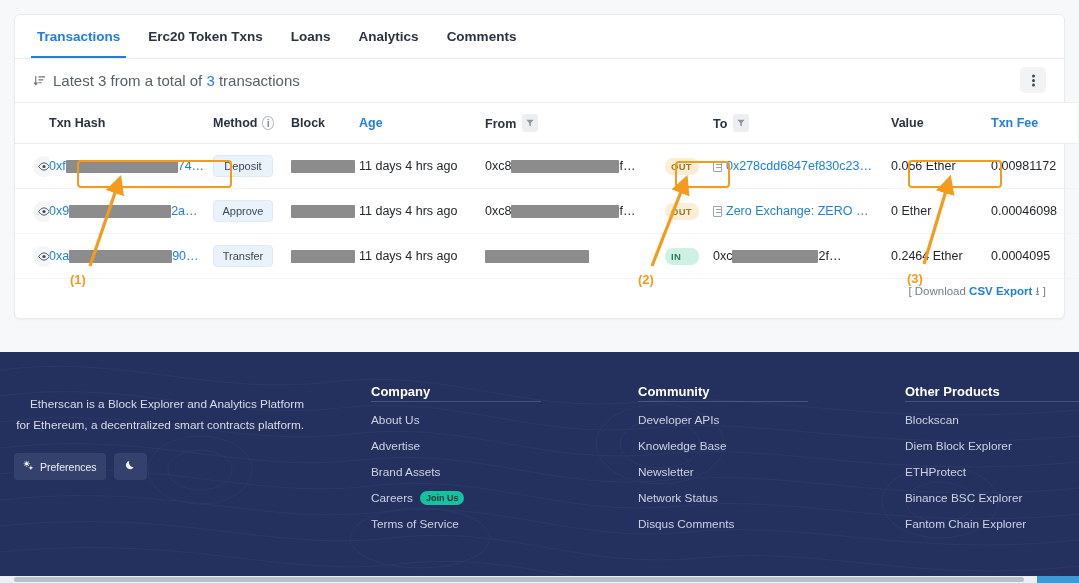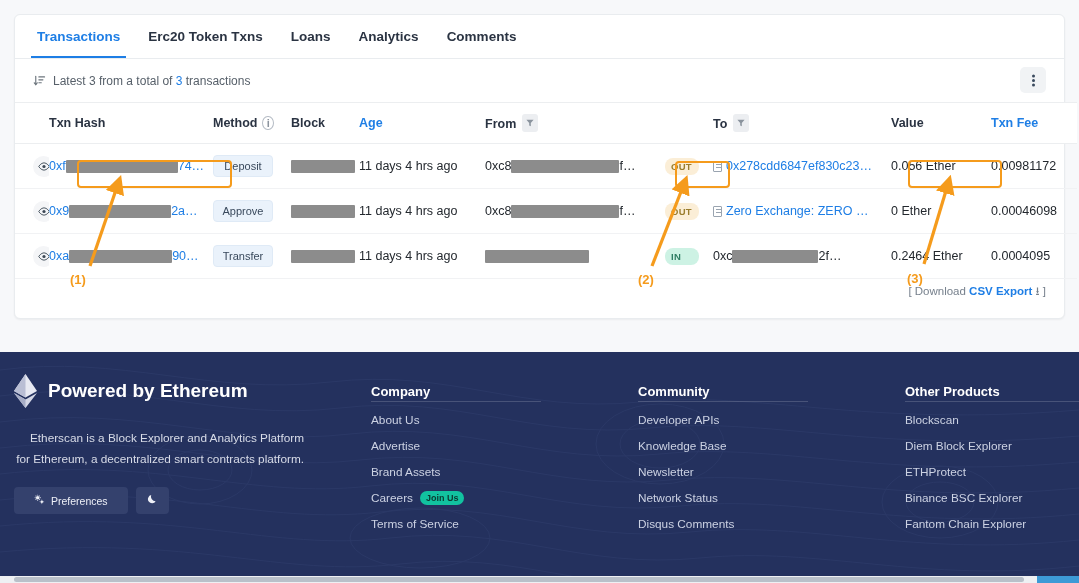--- a/index.html
+++ b/index.html
@@ -50,21 +50,21 @@
     display: flex; align-items: center;
     height: 43px; padding: 0 18px;
   }
   .sorticon {
     width: 13px; height: 13px;
     margin-right: 7px;
     color: #6c757d;
     display: inline-flex; align-items: center; justify-content: center;
     font-size: 13px;
   }
-  .subhead-text { font-size: 12px; color: #57606a; }
+  .subhead-text { font-size: 15px; color: #57606a; }
   .subhead-text .cnt { color: #1e7ee5; }
   .kebab {
     position: absolute; right: 18px; top: 8px;
     width: 26px; height: 26px;
     background: #f1f3f5; border-radius: 5px;
     display: flex; align-items: center; justify-content: center;
     cursor: pointer;
   }
   .kebab i {
     display: block; width: 3px; height: 3px; border-radius: 50%;
@@ -188,21 +188,21 @@
   .fbrand-desc {
     margin-top: 20px;
     color: #d8dce8; font-size: 11.8px; line-height: 1.75;
     max-width: 290px;
     text-align: right;
   }
   .fbtns { margin-top: 18px; display: flex; gap: 8px; }
   .fbtn {
     background: #34416d; border-radius: 4px;
     color: #eef0f7; font-size: 10.5px;
-    padding: 7px 20px;
+    padding: 7px 9px;
     display: inline-flex; align-items: center; gap: 6px;
     cursor: pointer;
   }
   .fbtn.icononly { padding: 7px 11px; }
 
   .fcol { position: absolute; top: 32px; }
   .fcol-1 { left: 371px; width: 170px; }
   .fcol-2 { left: 638px; width: 170px; }
   .fcol-3 { left: 905px; width: 174px; }
   .fcol h4 {
@@ -393,31 +393,20 @@
         <ellipse cx="660" cy="92" rx="40" ry="24"></ellipse>
         <ellipse cx="940" cy="150" rx="58" ry="36"></ellipse>
         <ellipse cx="940" cy="150" rx="34" ry="20"></ellipse>
         <ellipse cx="420" cy="186" rx="70" ry="30"></ellipse>
       </g>
     </svg>
 
     <div class="inner">
 
       <div class="fbrand">
-        <div class="fbrand-row">
-          <span class="eth-logo">
-            <svg width="23" height="34" viewBox="0 0 23 34">
-              <path d="M11.5 0 L0 17 L11.5 23.5 L23 17 Z" fill="#e7e9f2"></path>
-              <path d="M11.5 0 L0 17 L11.5 23.5 Z" fill="#b9bed4"></path>
-              <path d="M11.5 25.6 L0 19.1 L11.5 34 L23 19.1 Z" fill="#d5d8e6"></path>
-              <path d="M11.5 25.6 L0 19.1 L11.5 34 Z" fill="#a7adc6"></path>
-            </svg>
-          </span>
-          <span class="fbrand-title">Powered by Ethereum</span>
-        </div>
         <div class="fbrand-desc">Etherscan is a Block Explorer and Analytics Platform for Ethereum, a decentralized smart contracts platform.</div>
         <div class="fbtns">
           <div class="fbtn">
             <span>
               <svg width="11" height="11" viewBox="0 0 16 16" fill="#eef0f7">
                 <circle cx="5.4" cy="5.4" r="2.6"></circle>
                 <path d="M5.4 0.6 l1 1.6 h-2z M5.4 10.2 l1 -1.6 h-2z M0.6 5.4 l1.6 1 v-2z M10.2 5.4 l-1.6 1 v-2z
                          M2 2 l2 0.5 l-1.5 1.5z M8.8 8.8 l-2 -0.5 l1.5 -1.5z M8.8 2 l-0.5 2 l-1.5 -1.5z M2 8.8 l0.5 -2 l1.5 1.5z"></path>
                 <circle cx="11.4" cy="11.4" r="1.8"></circle>
                 <path d="M11.4 7.9 l0.8 1.3 h-1.6z M11.4 14.9 l0.8 -1.3 h-1.6z M7.9 11.4 l1.3 0.8 v-1.6z M14.9 11.4 l-1.3 0.8 v-1.6z"></path>

